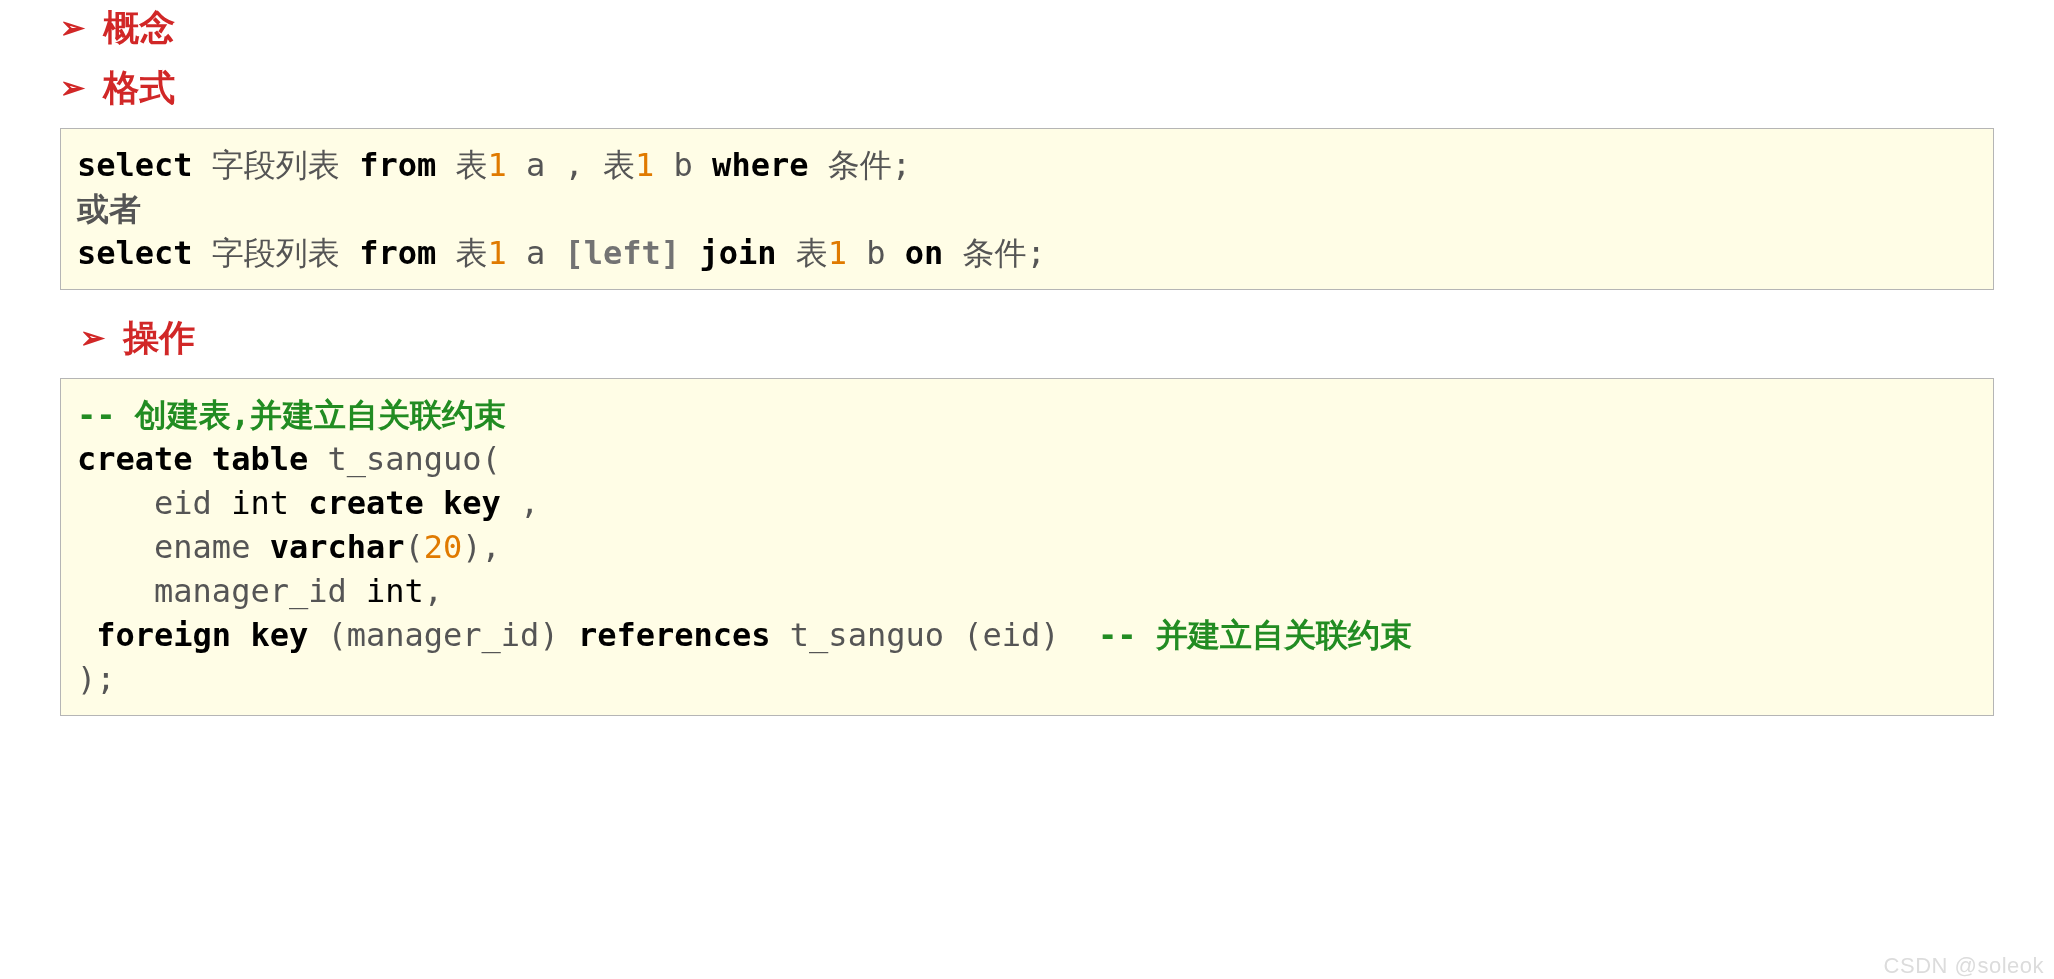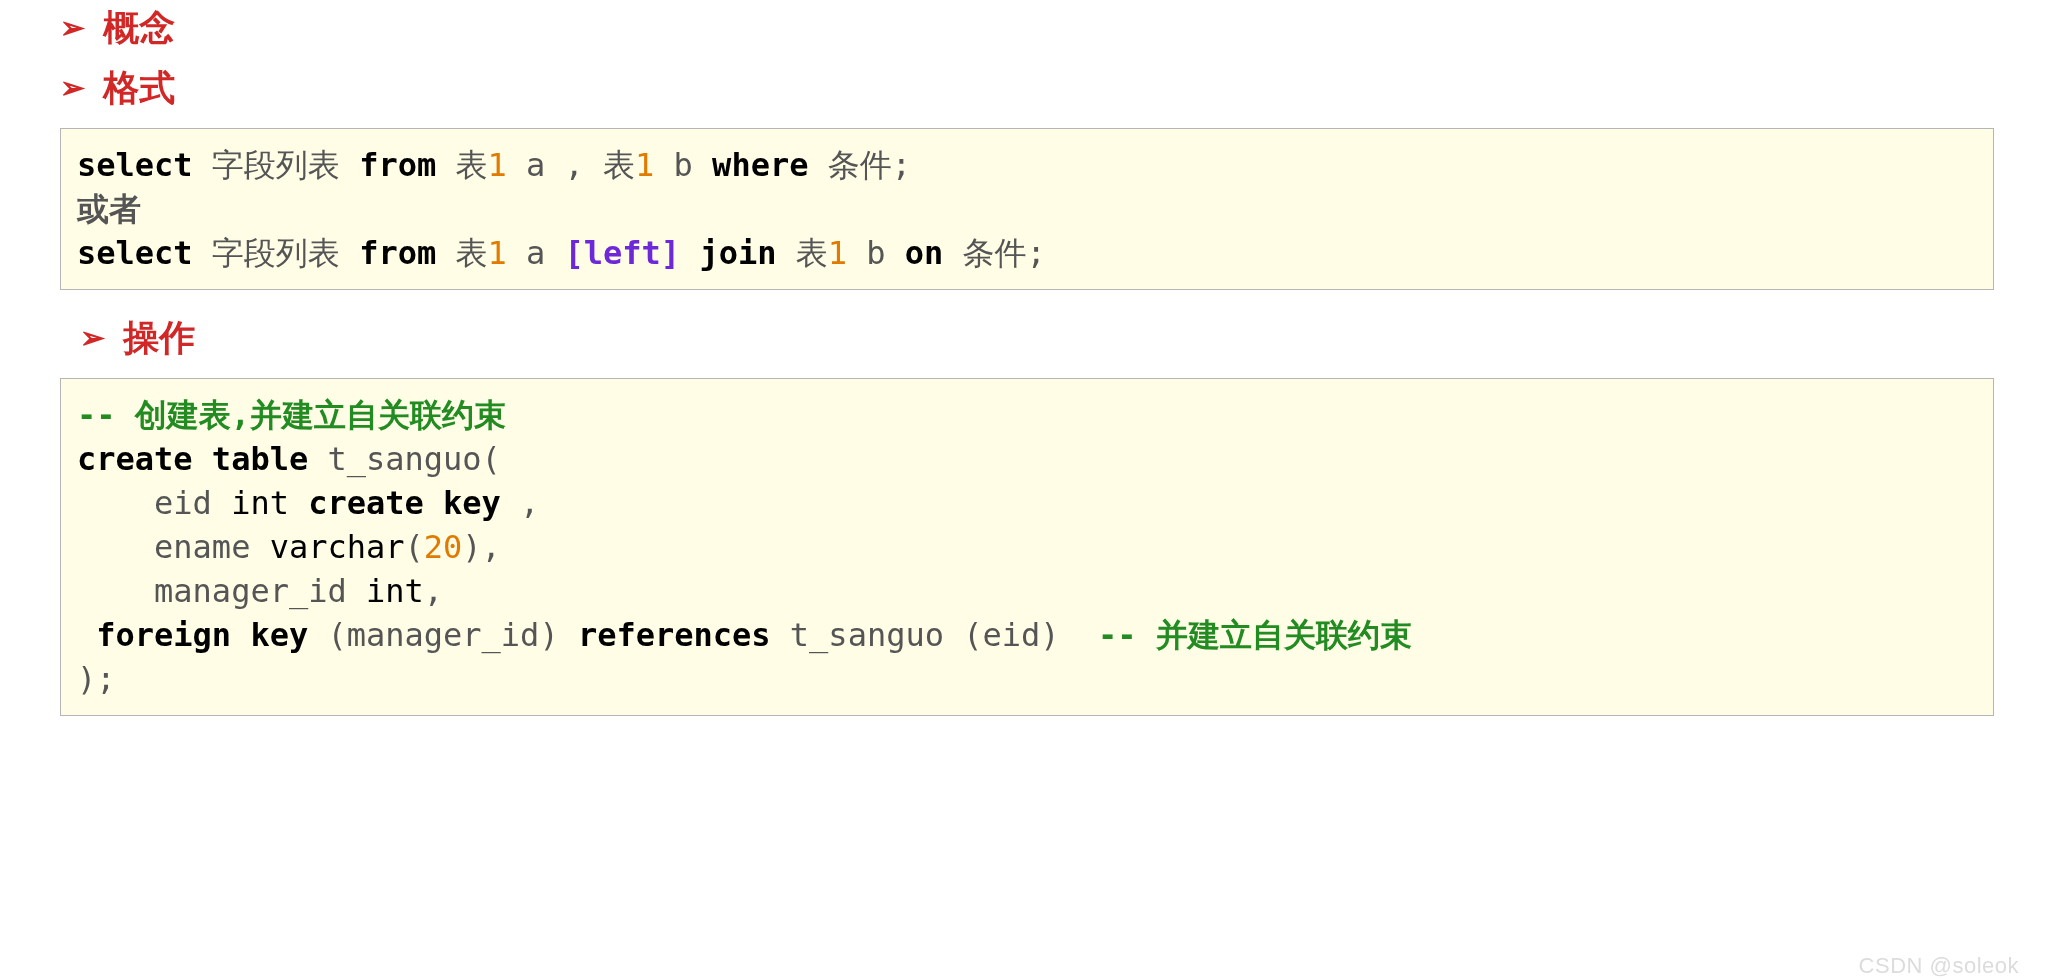--- a/index.html
+++ b/index.html
@@ -54,27 +54,27 @@
     background: #fffde6;
     padding: 14px 16px 14px 16px;
     font-family: Consolas, "DejaVu Sans Mono", Menlo, monospace;
     font-size: 32px;
     line-height: 44px;
     white-space: pre;
     color: #555555;
   }
   .kw  { color: #000000; font-weight: bold; }
   .num { color: #e07a00; }
-  .brk { color: #6d28d9; font-weight: bold; }
+  .brk { color: #737373; font-weight: bold; }
   .cmt { color: #228c22; font-weight: bold; }
   .plain { color: #555555; text-align: right; }
   .bold { font-weight: bold; }
   .watermark {
     position: absolute;
-    right: 35px;
+    right: 10px;
     bottom: 8px;
     font-size: 22px;
     color: #dcdcdc;
     font-family: Arial, sans-serif;
     letter-spacing: 0.5px;
   }
   .sec3-row { margin-left: 20px; margin-top: 20px; }
 </style>
 </head>
 <body>
@@ -96,19 +96,19 @@
 <span class="kw">select</span><span class="plain"> 字段列表 </span><span class="kw">from</span><span class="plain"> 表</span><span class="num">1</span><span class="plain"> a </span><span class="brk">[left]</span><span class="kw"> join </span><span class="plain">表</span><span class="num">1</span><span class="plain"> b </span><span class="kw">on</span><span class="plain"> 条件;</span></div>
 
   <div class="bullet-row sec3-row">
     <span class="arrow">➢</span>
     <span class="heading">操作</span>
   </div>
 
   <div class="code-box"><span class="cmt">-- 创建表,并建立自关联约束</span>
 <span class="kw">create</span><span> </span><span class="kw">table</span><span class="plain"> t_sanguo(</span>
 <span class="plain">    eid </span><span class="kw" style="font-weight:normal;">int</span><span> </span><span class="kw">create</span><span> </span><span class="kw">key</span><span class="plain"> ,</span>
-<span class="plain">    ename </span><span class="kw" style="font-weight:normal;margin-top:35px;">varchar</span><span class="plain">(</span><span class="num">20</span><span class="plain">),</span>
+<span class="plain">    ename </span><span class="kw" style="font-weight:bold;margin-top:35px;">varchar</span><span class="plain">(</span><span class="num">20</span><span class="plain">),</span>
 <span class="plain">    manager_id </span><span class="kw" style="font-weight:normal;">int</span><span class="plain">,</span>
 <span class="plain"> </span><span class="kw">foreign</span><span> </span><span class="kw">key</span><span class="plain"> (manager_id) </span><span class="kw">references</span><span class="plain"> t_sanguo (eid)  </span><span class="cmt">-- 并建立自关联约束</span>
 <span class="plain">);</span></div>
 
   <div class="watermark">CSDN @soleok</div>
 </div>
 
 </body></html>

